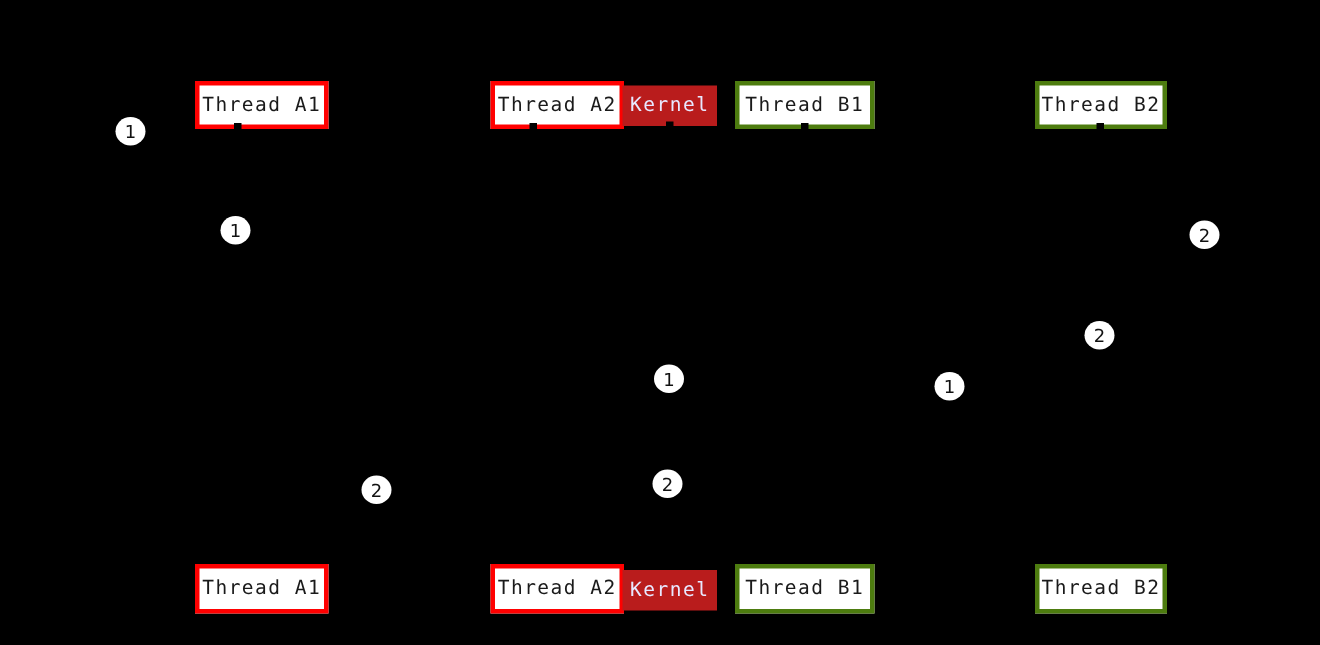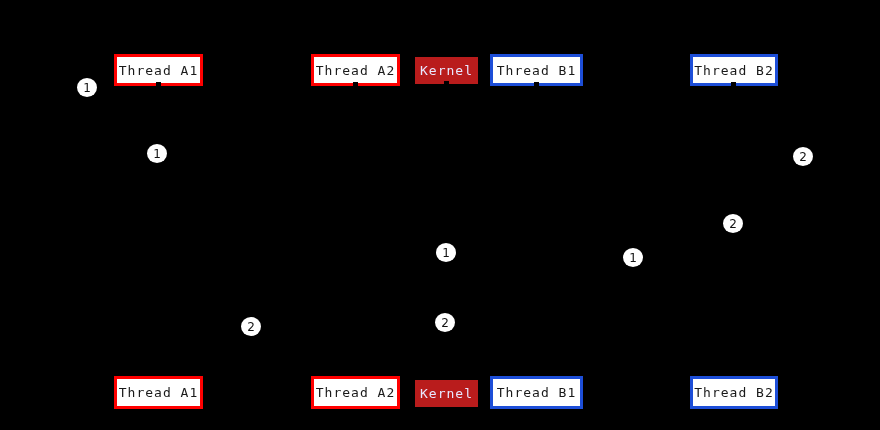--- a/index.html
+++ b/index.html
@@ -20,22 +20,22 @@
     box-sizing: border-box;
     background: #ffffff;
     display: flex;
     align-items: center;
     justify-content: center;
     font-size: 13px;
     letter-spacing: 1px;
     color: #1a1a1a;
     white-space: nowrap;
   }
-  .actor-box.red-outline  { border: 3px solid #ff0000; }
-  .actor-box.blue-outline { border: 3px solid #1d4ed8; }
+  .actor-box.red-outline  { border: 3px solid #ff0000; margin-left: 16px; }
+  .actor-box.blue-outline { border: 3px solid #4d7c0f; }
   .actor-box.kernel {
     background: #b91c1c;
     border: none;
     color: #e8e8ff;
   }
   
   .lifeline-stub {
     position: absolute;
     width: 5px;
     height: 4px;

